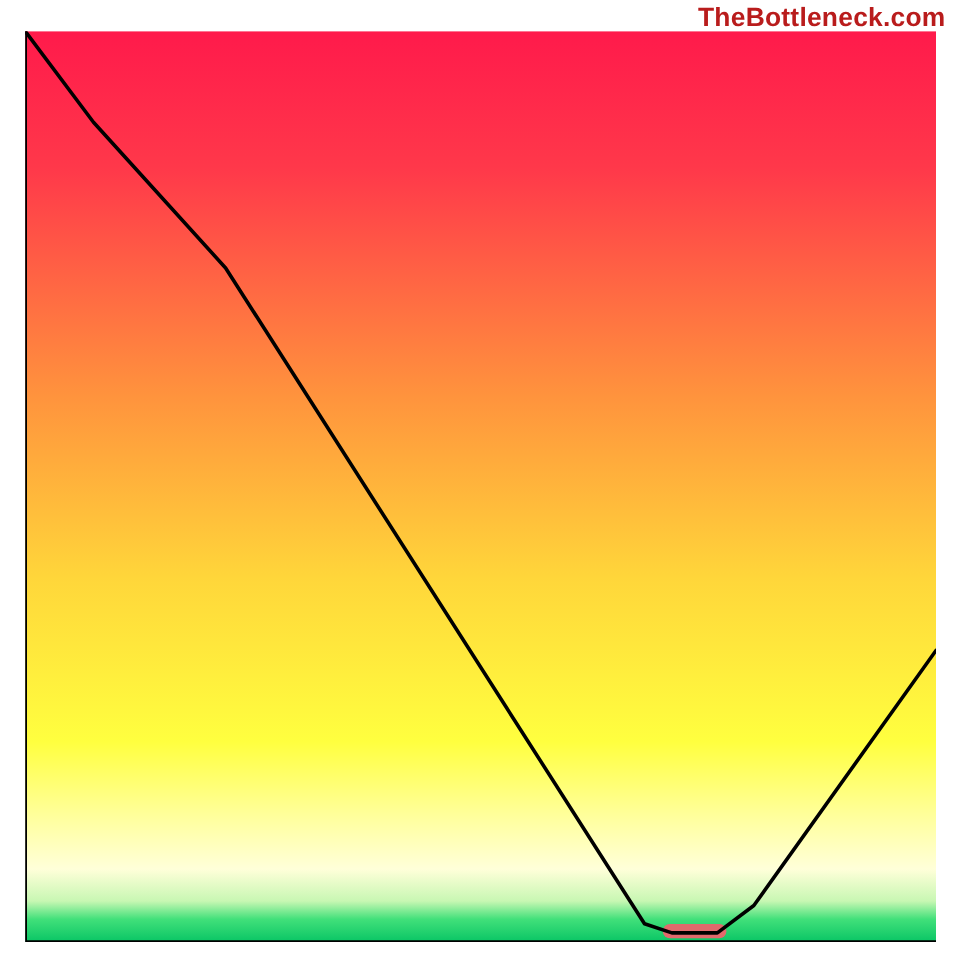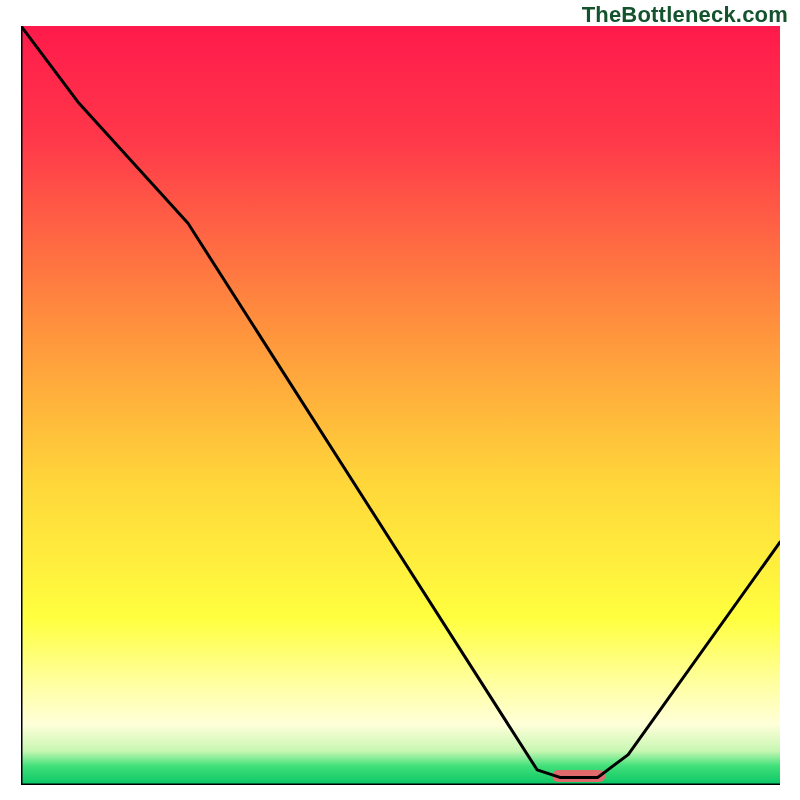--- a/index.html
+++ b/index.html
@@ -10,21 +10,21 @@
     background: #ffffff;
     font-family: Arial, Helvetica, sans-serif;
     position: relative;
   }
   .watermark {
     position: absolute;
     top: 2px;
     right: 12px;
     font-size: 22px;
     font-weight: bold;
-    color: #14532d;
+    color: #b91c1c;
     letter-spacing: 0.2px;
     text-align: center;
   }
   .plot-area {
     position: absolute;
     left: 21px;
     top: 26px;
     width: 759px;
     height: 759px;
     box-sizing: border-box;

